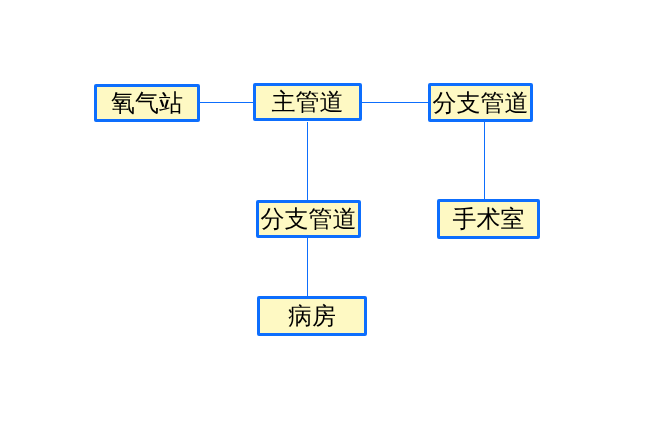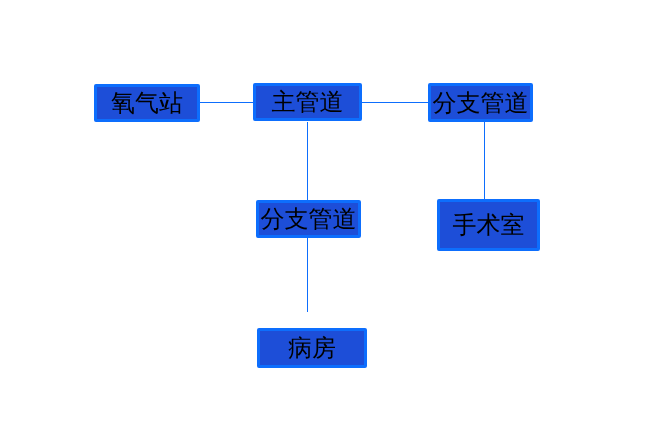--- a/index.html
+++ b/index.html
@@ -19,40 +19,40 @@
     height: 426px;
     background: var(--bg);
     font-family: "Liberation Serif", "DejaVu Serif", serif;
     overflow: hidden;
   }
   .node {
     position: absolute;
     box-sizing: border-box;
     border: 3px solid var(--accent);
     border-radius: 2px;
-    background: #1d4ed8;
+    background: #fef9c3;
     color: var(--text);
     font-size: 24px;
     line-height: 1;
     display: flex;
     align-items: center;
     justify-content: center;
     white-space: nowrap;
   }
   .edge {
     position: absolute;
     background: var(--edge);
   }
   
   .n1 { left: 94px;  top: 84px;  width: 106px; height: 38px; }
   .n2 { left: 253px; top: 83px;  width: 109px; height: 38px; }
   .n3 { left: 428px; top: 83px;  width: 105px; height: 39px; }
   .n4 { left: 256px; top: 200px; width: 105px; height: 38px; }
-  .n5 { left: 437px; top: 199px; width: 103px; height: 52px; }
-  .n6 { left: 257px; top: 328px; width: 110px; height: 40px; }
+  .n5 { left: 437px; top: 199px; width: 103px; height: 40px; }
+  .n6 { left: 257px; top: 296px; width: 110px; height: 40px; }
   
   .e1 { left: 200px; top: 102px; width: 53px; height: 1px; }
   .e2 { left: 362px; top: 102px; width: 66px; height: 1px; }
   .e3 { left: 307px; top: 122px; width: 1px;  height: 78px; }
   .e4 { left: 484px; top: 122px; width: 1px;  height: 77px; }
   .e5 { left: 307px; top: 238px; width: 1px;  height: 74px; }
 </style>
 </head>
 <body>
 

